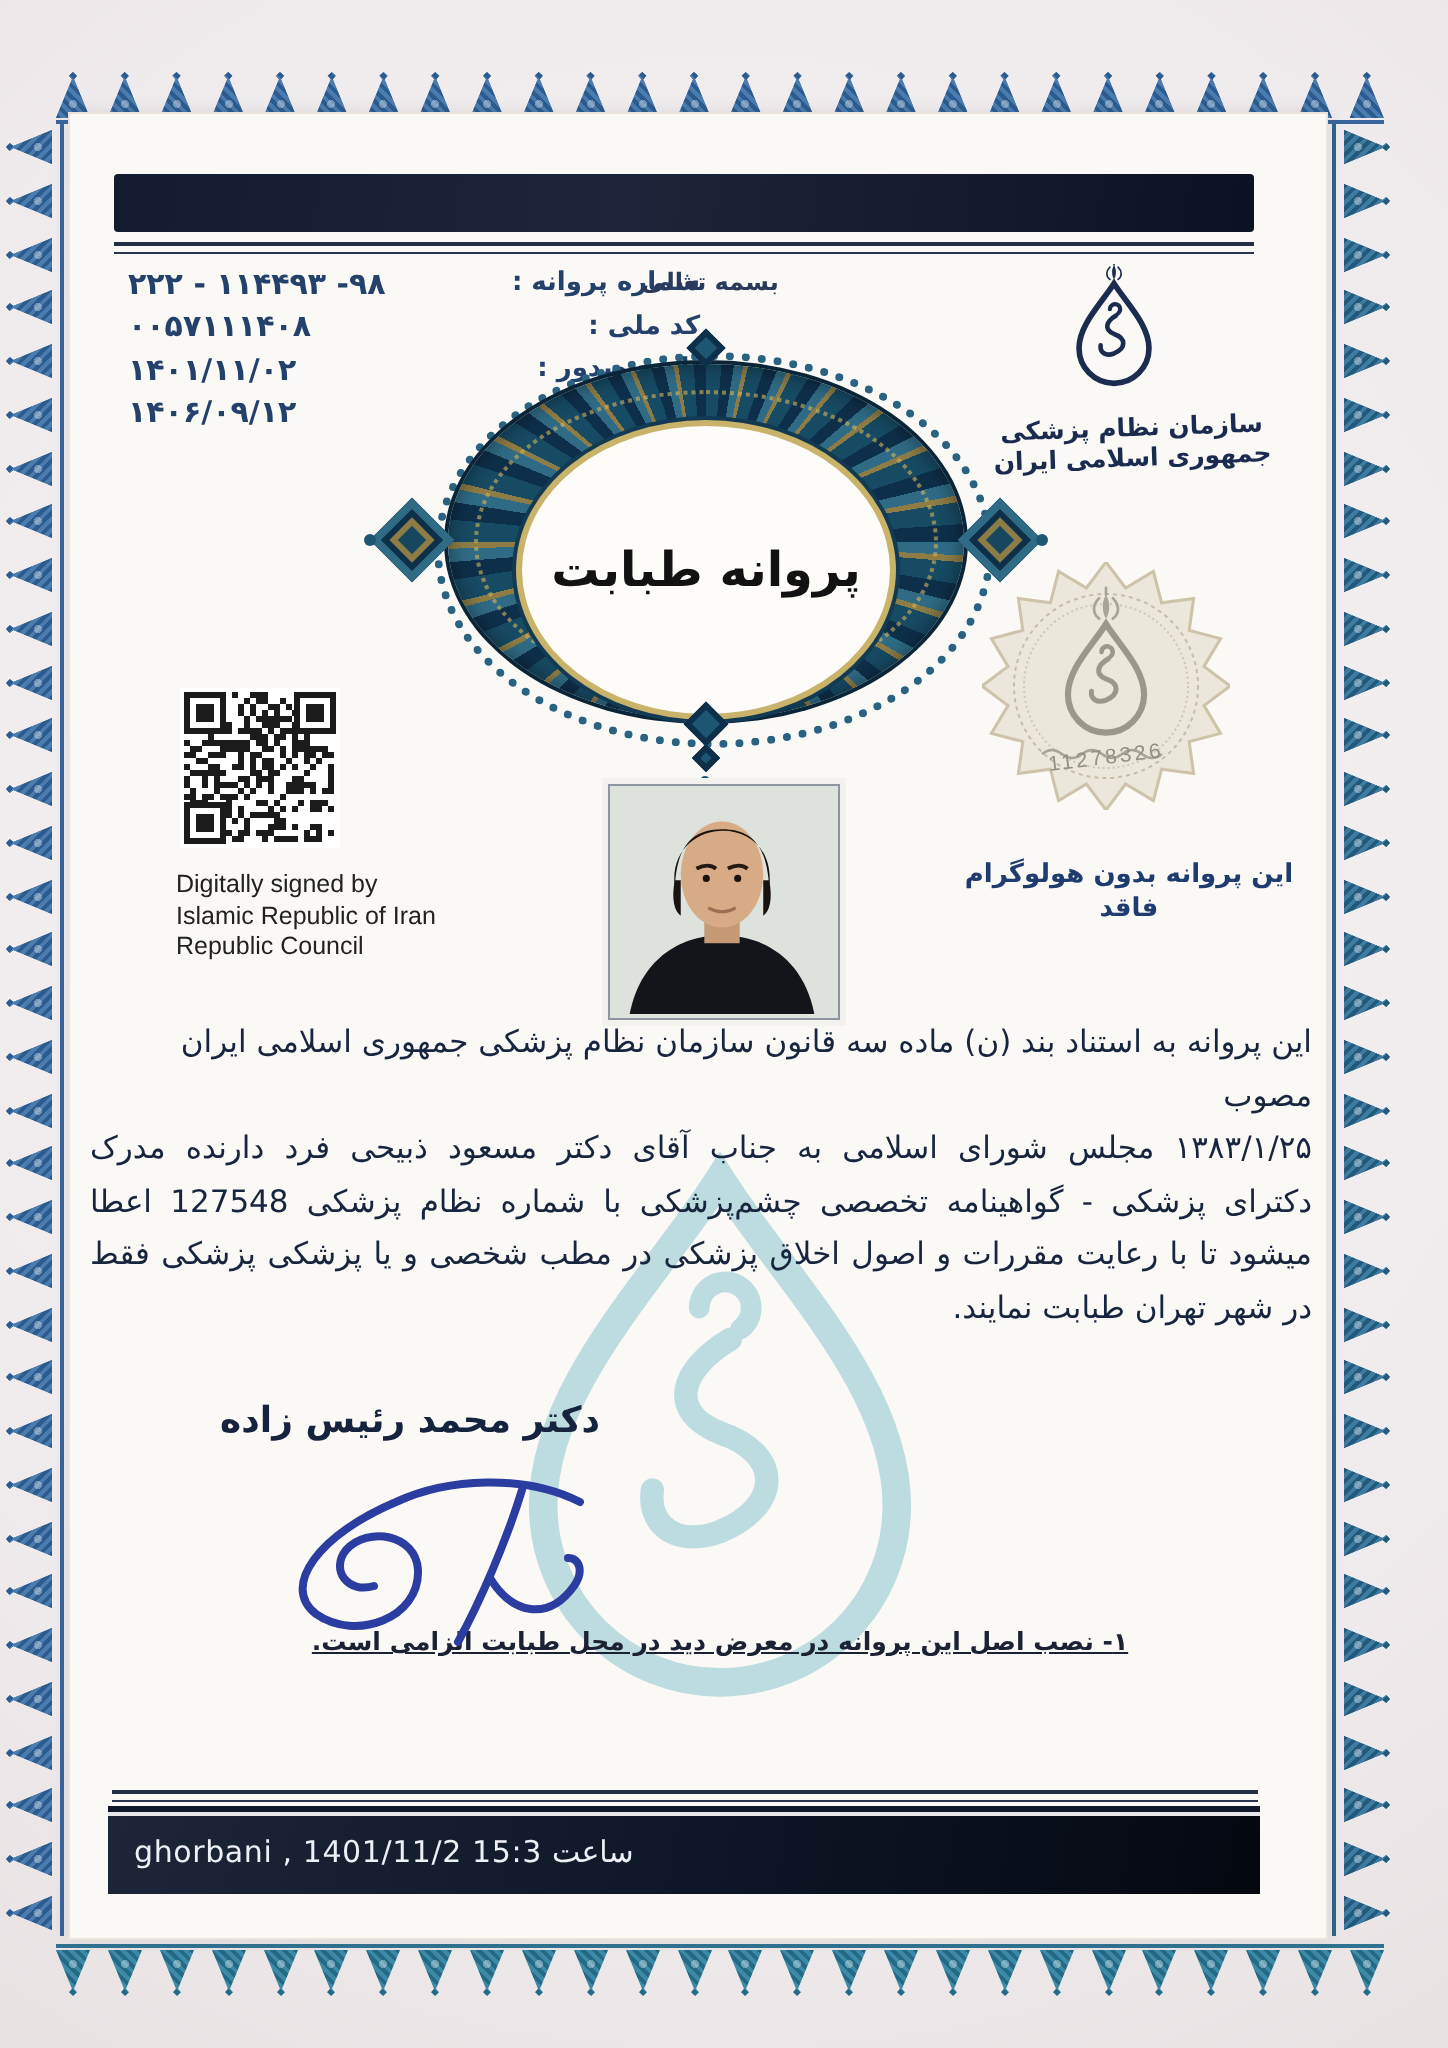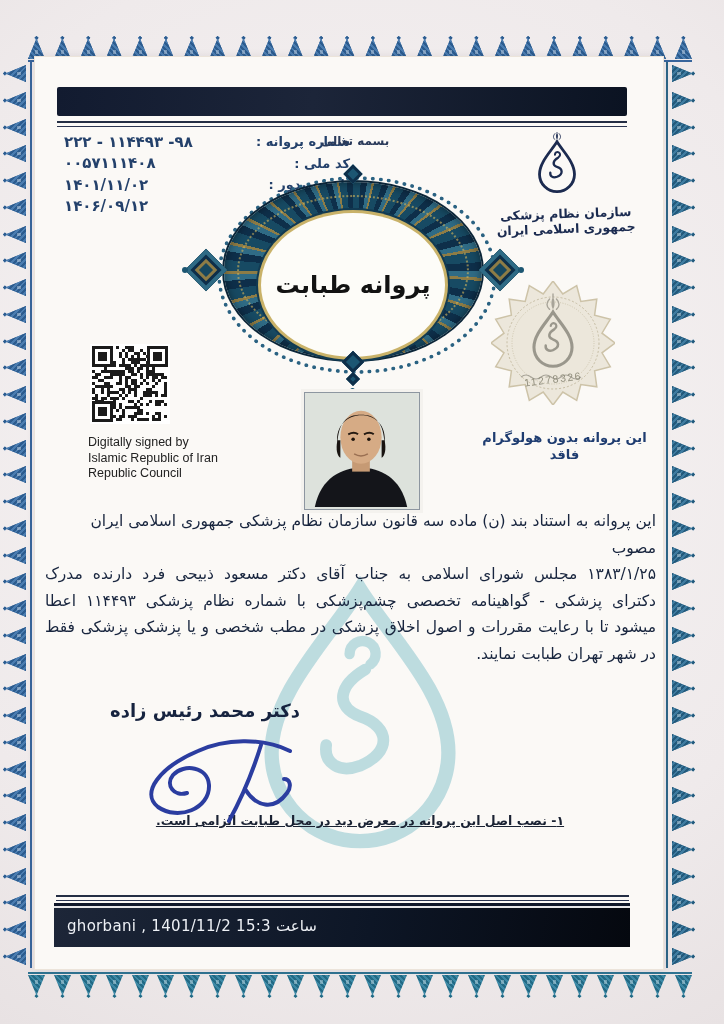--- a/index.html
+++ b/index.html
@@ -978,21 +978,21 @@
     <div>این پروانه بدون هولوگرام فاقد</div>
   </div>
 
   <svg class="abs watermark" viewBox="0 0 100 110">
     <use href="#droplogo" x="0" y="0" width="100" height="110"></use>
   </svg>
 
   <div class="abs body-text">
     <div class="body-line">این پروانه به استناد بند (ن) ماده سه قانون سازمان نظام پزشکی جمهوری اسلامی ایران مصوب</div>
     <div class="body-line">۱۳۸۳/۱/۲۵ مجلس شورای اسلامی به جناب آقای دکتر مسعود ذبیحی فرد دارنده مدرک</div>
-    <div class="body-line">دکترای پزشکی - گواهینامه تخصصی چشم‌پزشکی با شماره نظام پزشکی ۱۱۴۴۹۳ اعطا</div>
+    <div class="body-line">دکترای پزشکی - گواهینامه تخصصی چشم‌پزشکی با شماره نظام پزشکی 127548 اعطا</div>
     <div class="body-line">میشود تا با رعایت مقررات و اصول اخلاق پزشکی در مطب شخصی و یا پزشکی پزشکی فقط</div>
     <div class="body-line last">در شهر تهران طبابت نمایند.</div>
   </div>
 
   <div class="abs signatory">
     <div class="sig-name">دکتر محمد رئیس زاده</div>
   </div>
   <svg class="abs sig-svg" viewBox="0 0 190 95">
     <path d="M178,20 C150,6 112,8 86,20 C48,36 28,62 46,76 C66,90 98,78 97,54 C96,36 72,32 61,44 C53,54 62,66 75,62"></path>
     <path d="M149,14 C141,40 128,70 117,90"></path>

